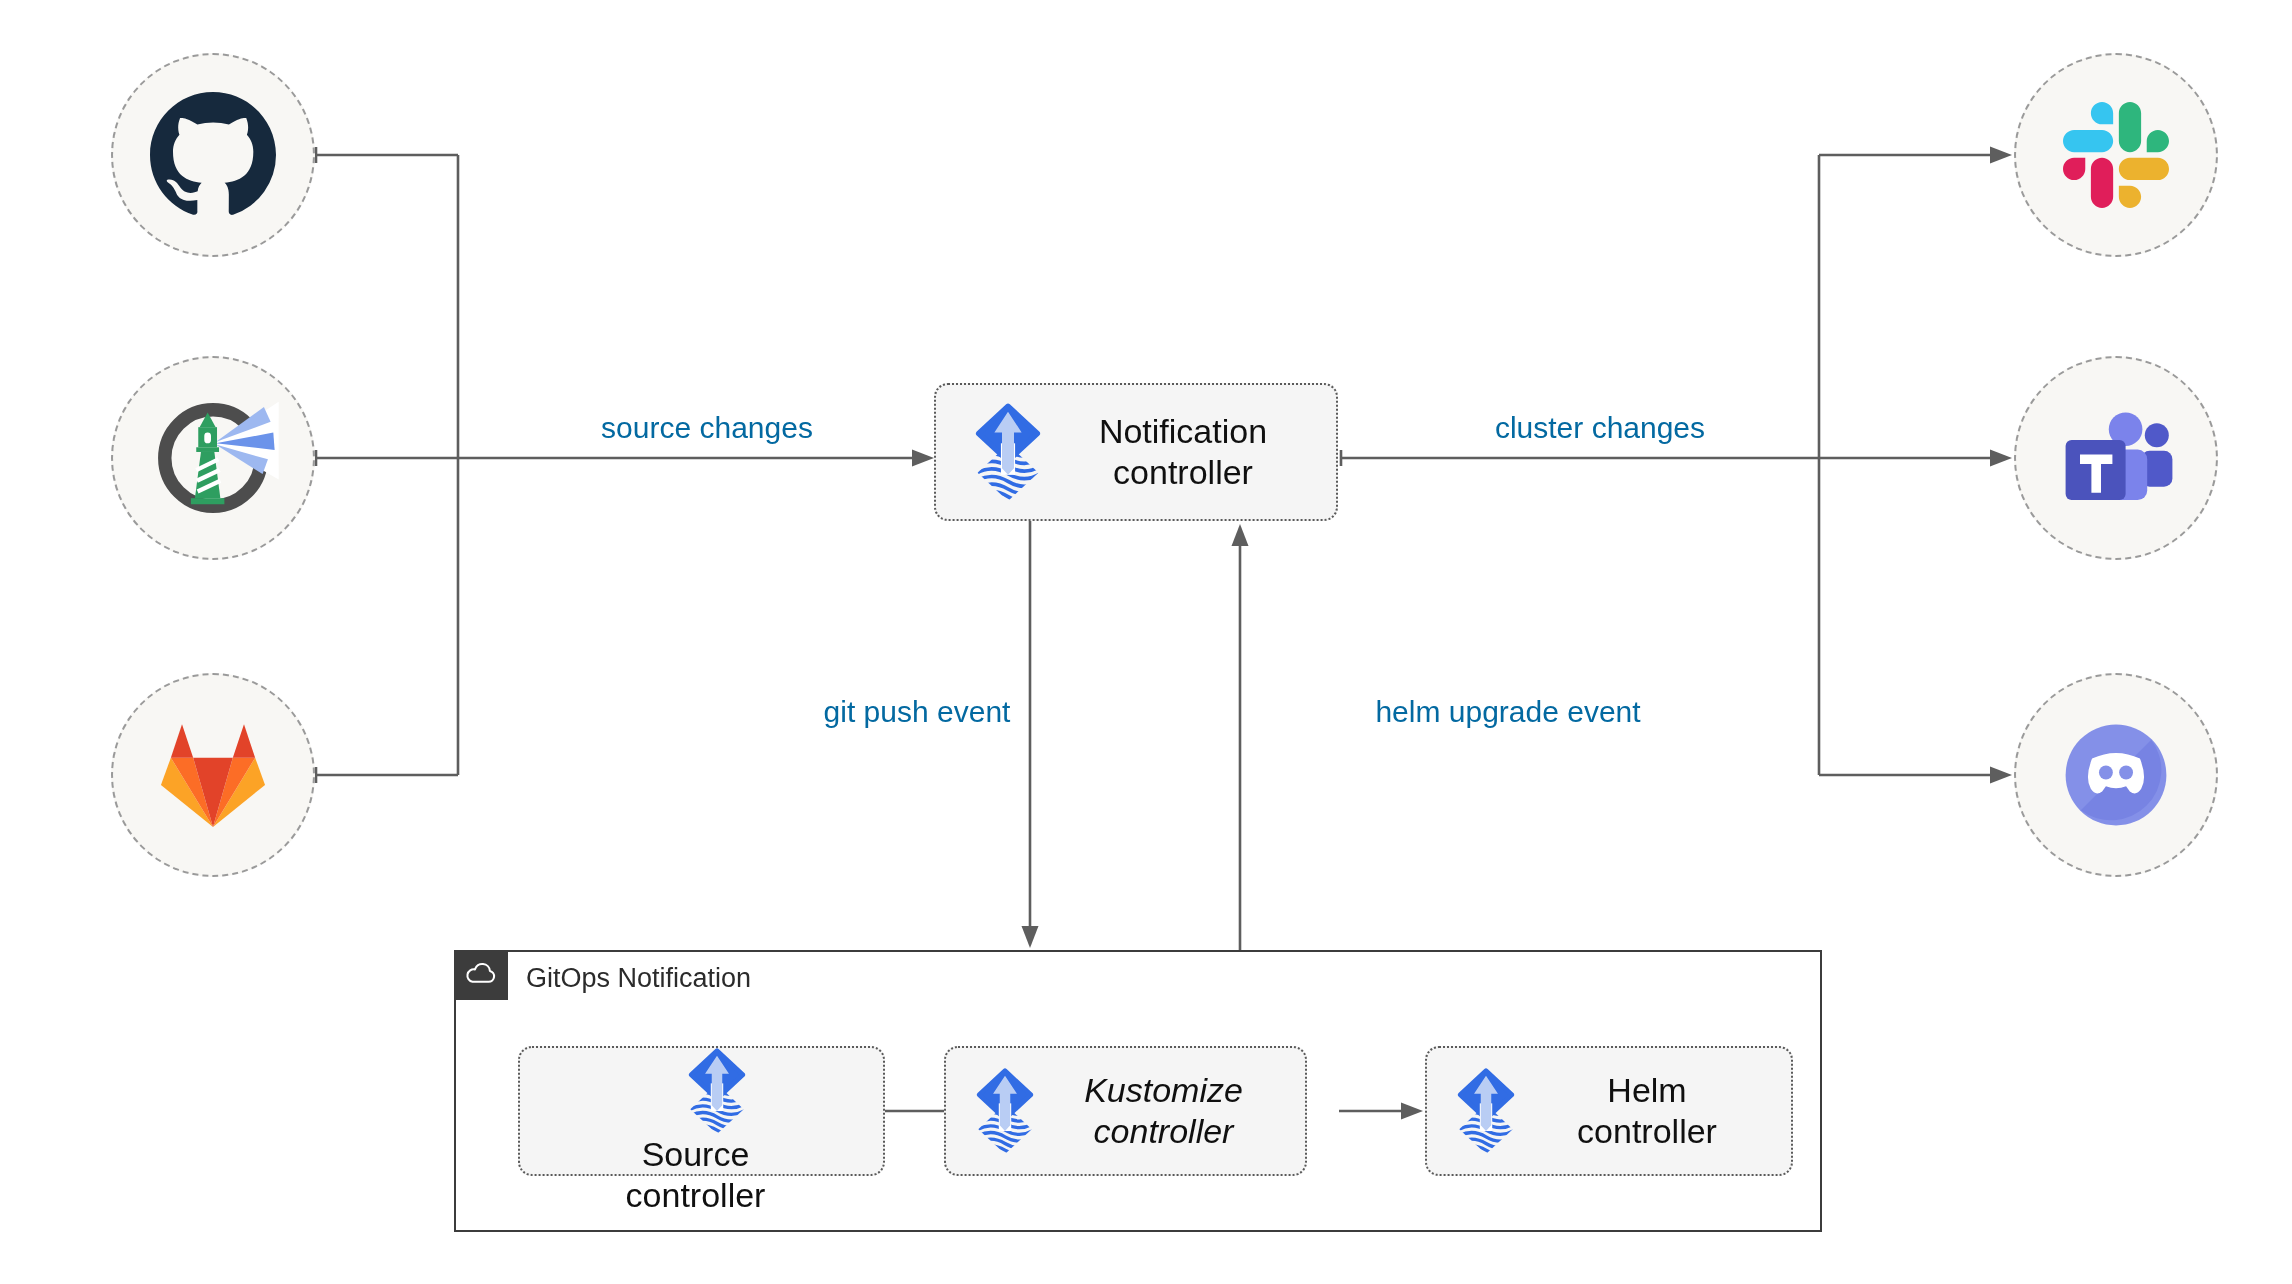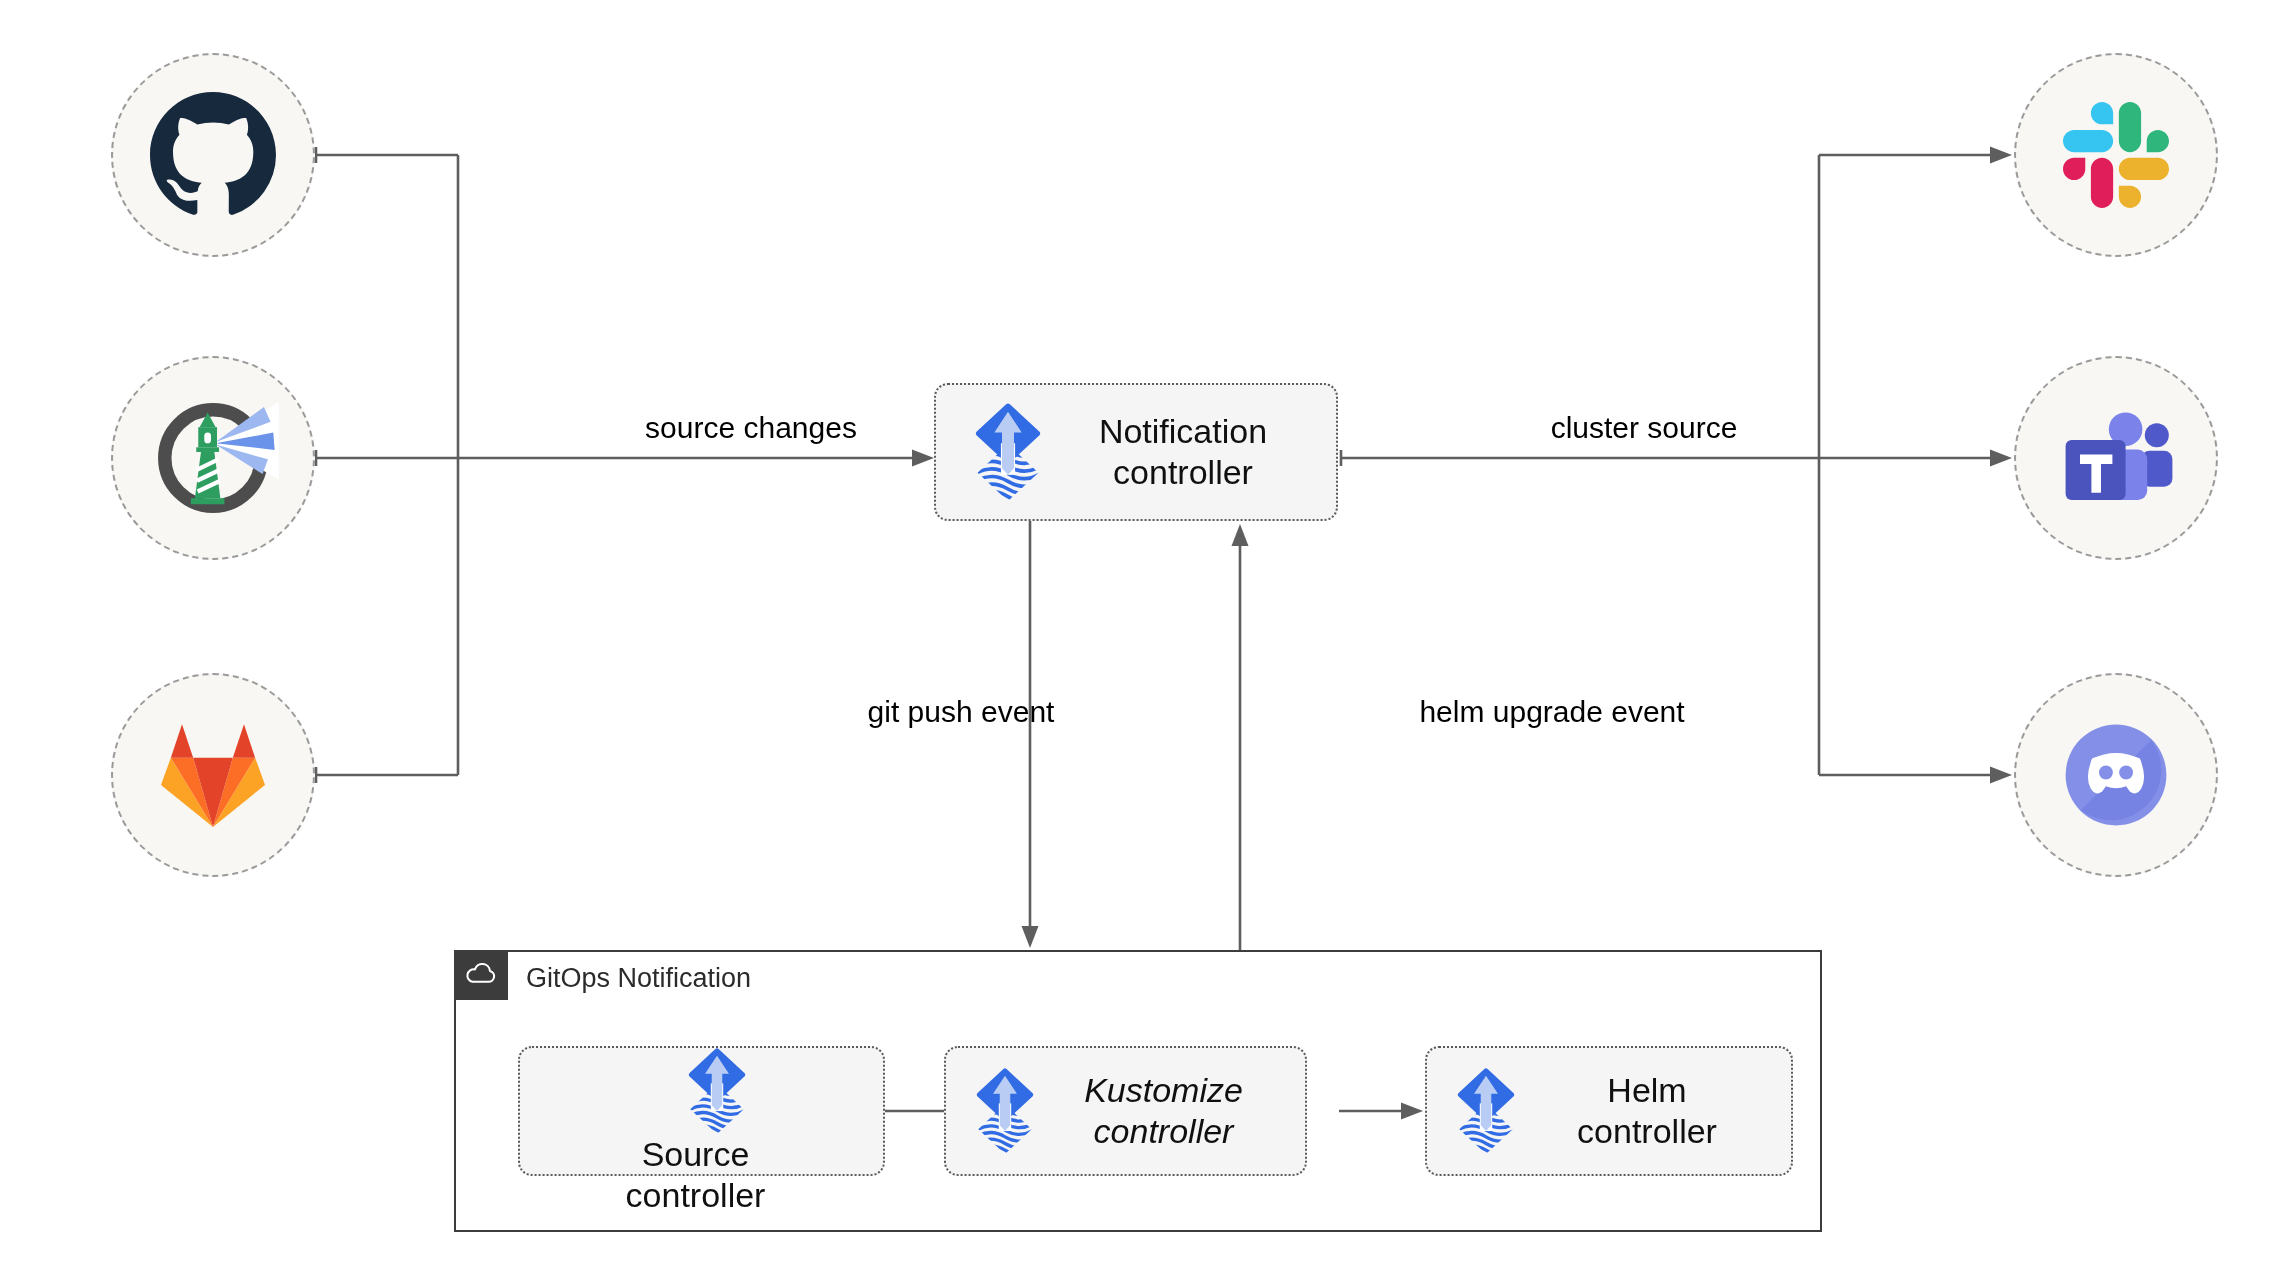--- a/index.html
+++ b/index.html
@@ -20,21 +20,21 @@
     box-sizing:border-box;display:flex;align-items:center;justify-content:space-between;
   }
   .node .nodelabel{
     flex:1;text-align:center;font-size:34px;line-height:41px;color:#101010;padding-right:12px;
   }
   .flux-big{width:68px;height:98px;margin-left:38px;flex:0 0 auto;}
   .flux-small{width:58px;height:86px;margin-left:30px;flex:0 0 auto;}
 
   .edge-label{
     position:absolute;transform:translate(-50%,-50%);white-space:nowrap;
-    font-size:30px;color:#000000;margin-left:44px;
+    font-size:30px;color:#0369a1;
   }
   .container-box{
     position:absolute;border:2px solid #3c3c3c;box-sizing:border-box;background:transparent;
   }
   .container-corner{
     position:absolute;left:-2px;top:-2px;width:54px;height:50px;background:#3c3c3c;
     display:flex;align-items:center;justify-content:center;
   }
   .container-title{
     position:absolute;left:70px;top:11px;font-size:27px;color:#2b2b2b;white-space:nowrap;
@@ -201,21 +201,21 @@
     <svg class="flux-big" viewBox="0 0 60 90">
         <use href="#sym-flux"></use>
       </svg>
     <div class="nodelabel">
       <div>Notification</div>
       <div>controller</div>
     </div>
   </div>
 
   <div class="edge-label" style="left:707px;top:428px;">source changes</div>
-  <div class="edge-label" style="left:1600px;top:428px;">cluster source</div>
+  <div class="edge-label" style="left:1600px;top:428px;">cluster changes</div>
   <div class="edge-label" style="left:917px;top:712px;">git push event</div>
   <div class="edge-label" style="left:1508px;top:712px;">helm upgrade event</div>
 
   <div class="container-box" style="left:454px;top:950px;width:1368px;height:282px;">
     <div class="container-corner">
       <svg width="34" height="26">
           <use href="#sym-cloud"></use>
         </svg>
     </div>
     <div class="container-title">GitOps Notification</div>

